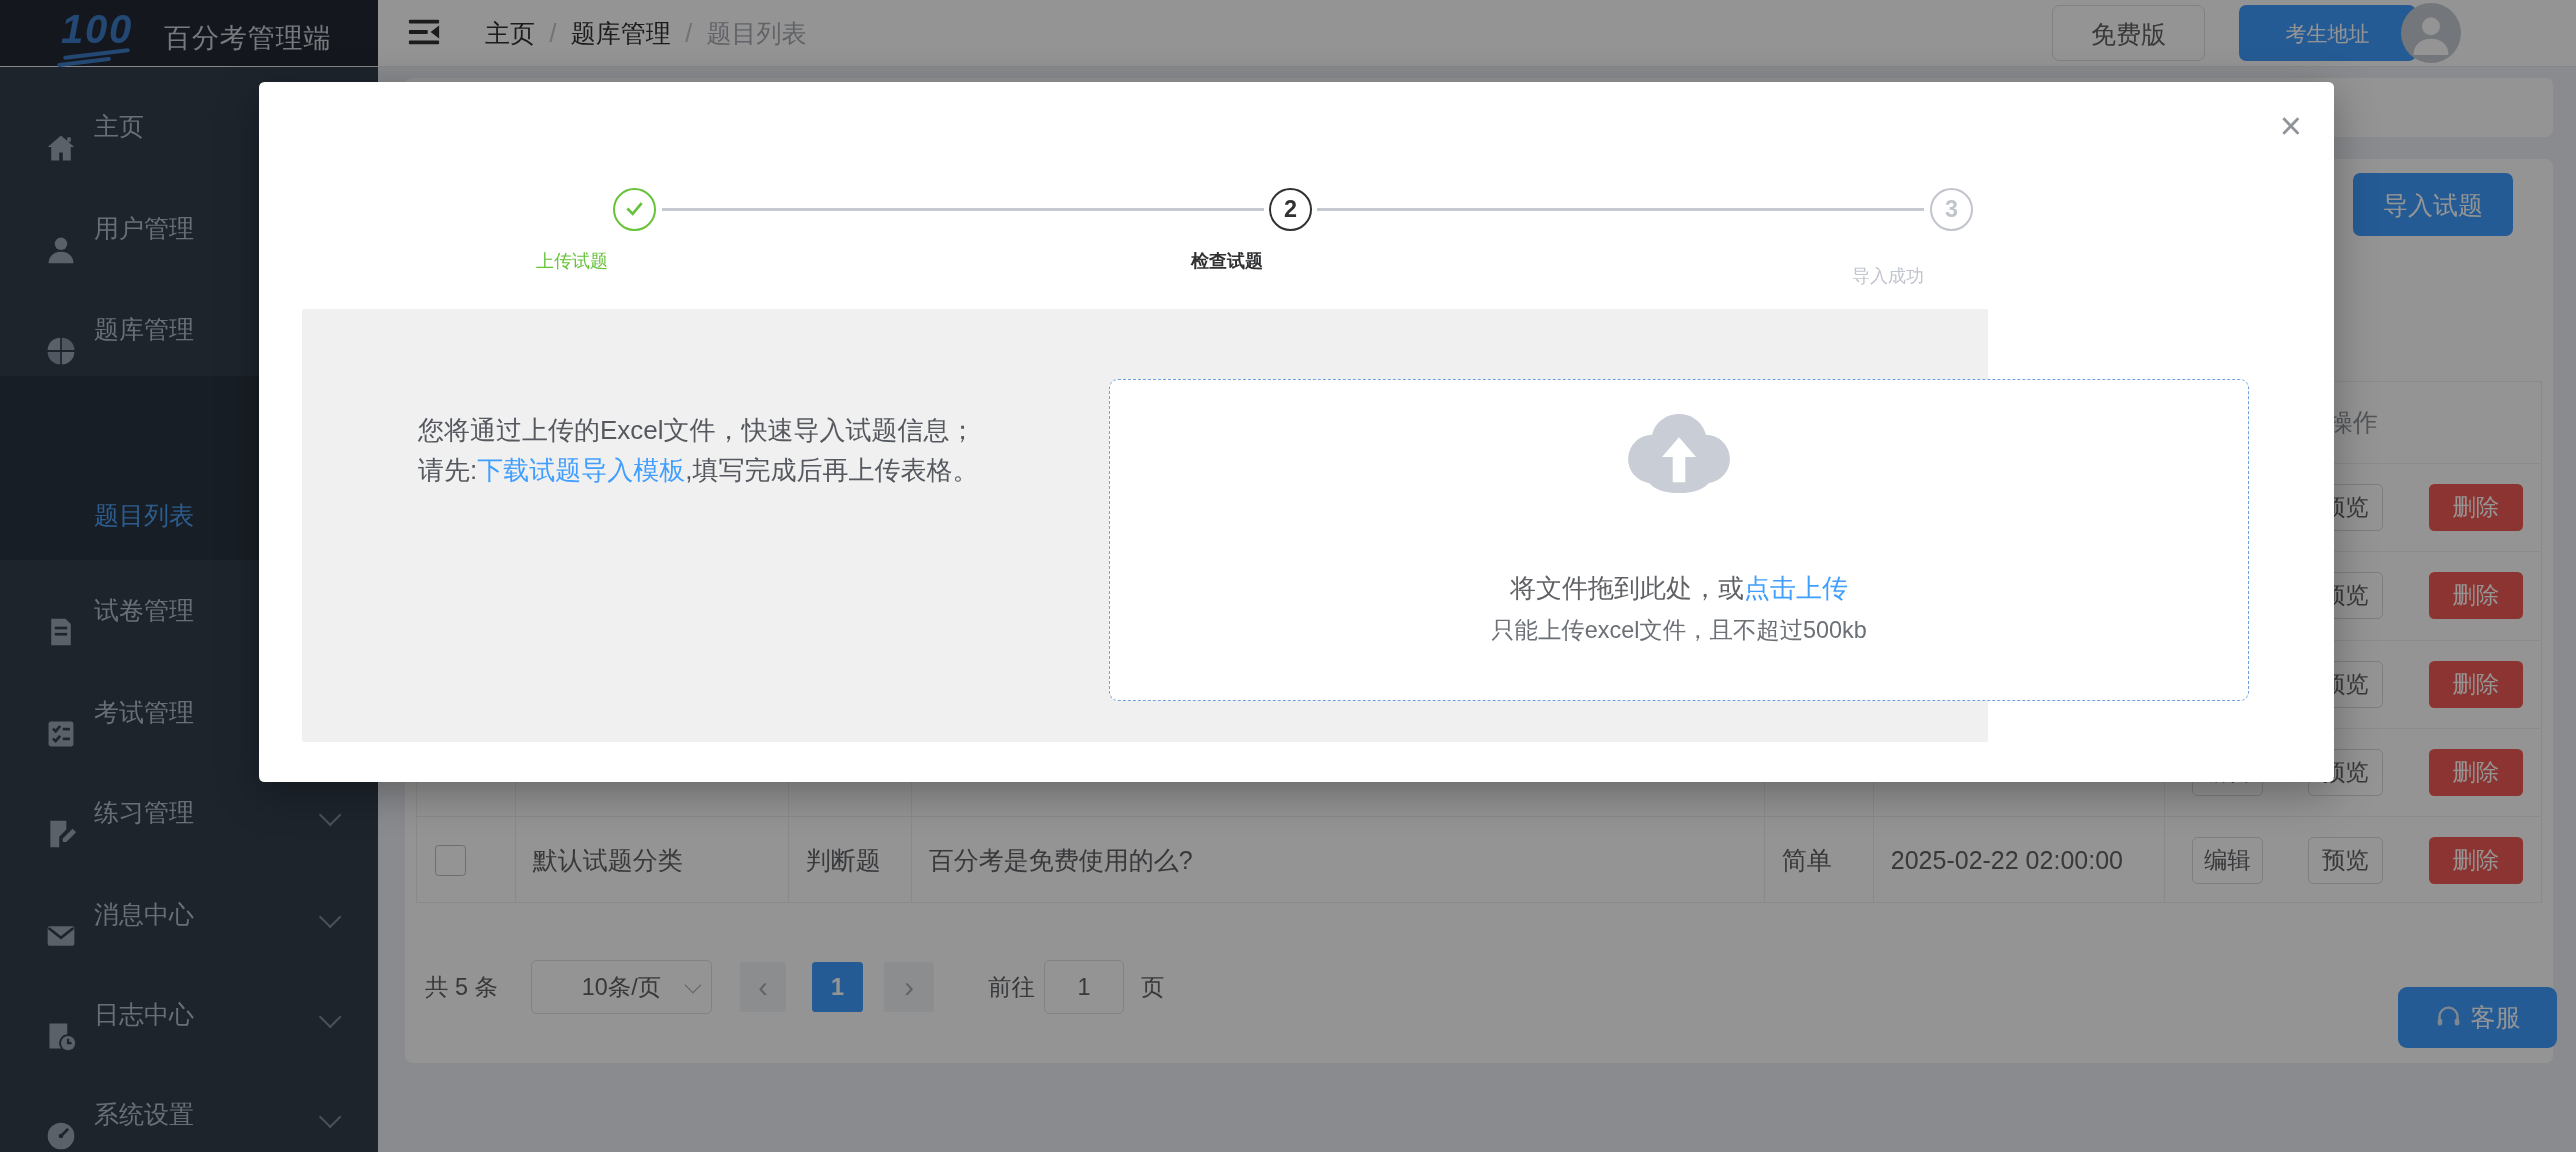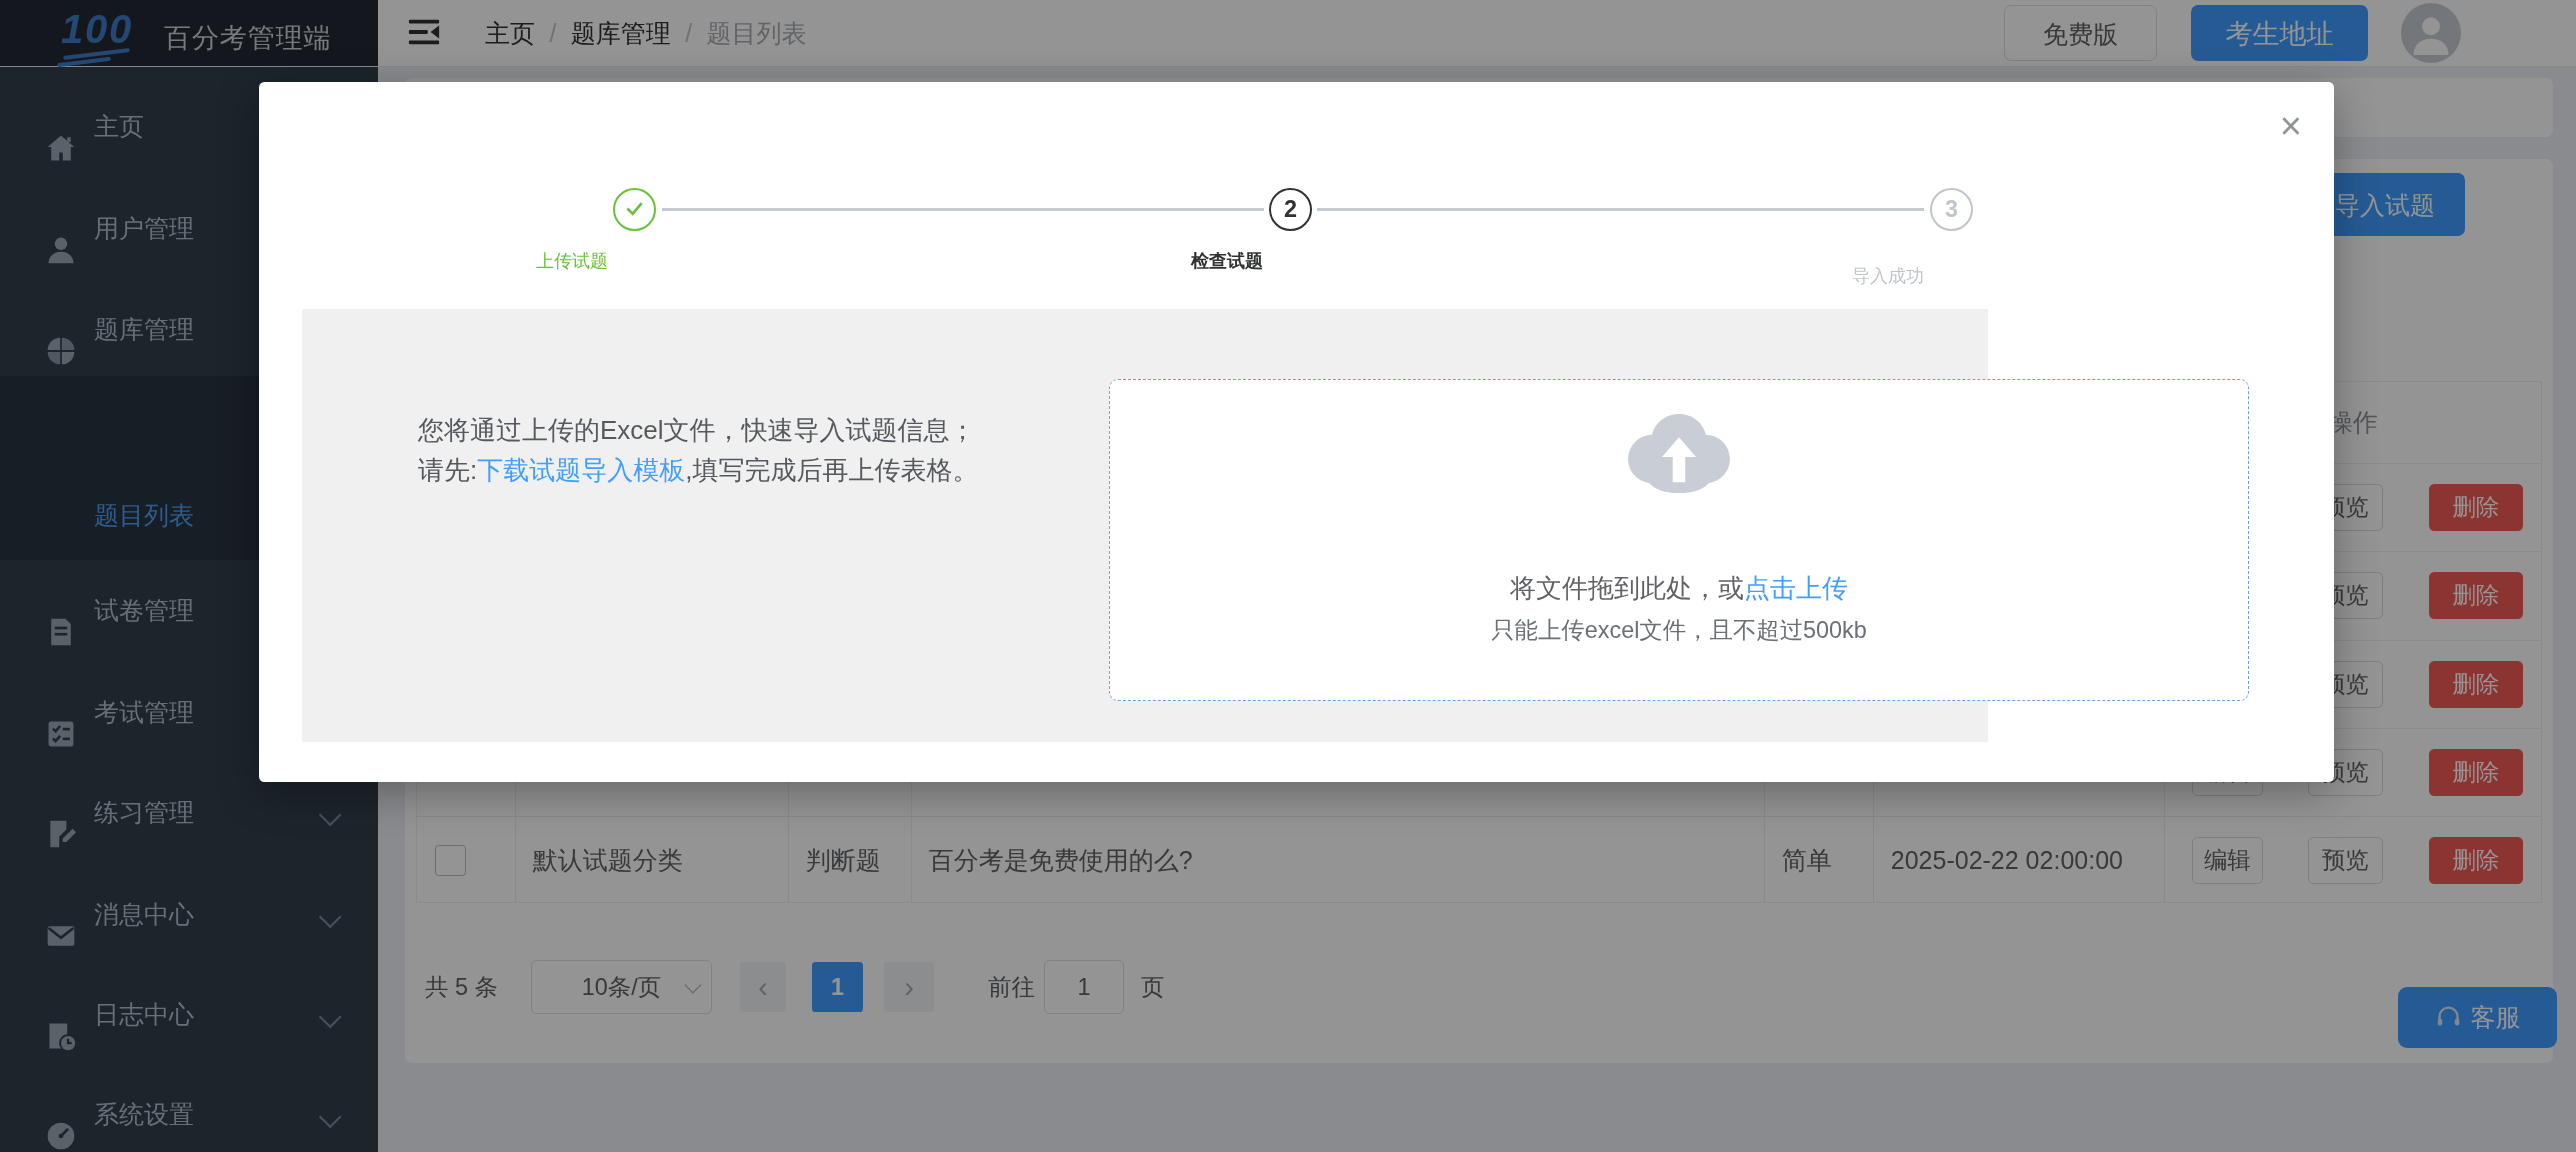--- a/index.html
+++ b/index.html
@@ -10,24 +10,24 @@
   .header{position:absolute;left:0;top:0;width:2576px;height:66px;background:#fff;border-bottom:0.9px solid #e6e9ee;z-index:2;}
   .logo{position:absolute;left:0;top:0;width:378px;height:66px;background:#232932;}
   .logo-100{position:absolute;left:61px;top:7.2px;font-size:40px;font-style:italic;font-weight:900;color:#3f7dc9;letter-spacing:1.8px;}
   .logo-100 i{position:absolute;left:1.8px;top:45px;width:67px;height:3.6px;background:#3f7dc9;border-radius:2.7px;transform:rotate(-7deg);font-style:normal;}
   .logo-100 b{position:absolute;left:-3.6px;top:53px;width:54px;height:3.6px;background:#3f7dc9;border-radius:2.7px;transform:rotate(-7deg);}
   .logo-title{position:absolute;left:164px;top:20px;font-size:27px;color:#ccd2da;letter-spacing:0.9px;}
   .collapse{position:absolute;left:407px;top:15.3px;width:36px;height:36px;cursor:pointer;color:#303133;}
   .breadcrumb{position:absolute;left:485px;top:0;height:66px;line-height:66px;font-size:25px;color:#303133;}
   .bc-sep{color:#c0c4cc;margin:0 14.4px;}
   .bc-current{color:#a8abb2;}
-  .btn{display:inline-block;text-align:center;box-sizing:border-box;cursor:pointer;}
+  .btn{display:inline-block;text-align:center;box-sizing:border-box;cursor:pointer;margin-left:48px;}
   .btn-ghost{position:absolute;left:2004px;top:4.5px;width:153px;height:56px;line-height:54px;border:0.9px solid #dcdfe6;border-radius:7.2px;background:#fff;color:#606266;font-size:25px;}
   .btn-primary{background:#409EFF;color:#fff;border-radius:7.2px;}
-  .hdr-candidate{position:absolute;left:2191px;top:4.5px;width:177px;height:56px;line-height:56px;font-size:27px;}
+  .hdr-candidate{position:absolute;left:2191px;top:4.5px;width:177px;height:56px;line-height:56px;font-size:21px;}
   .avatar{position:absolute;left:2401px;top:2.7px;width:60px;height:60px;border-radius:50%;background:#c6ccd4;overflow:hidden;}
 
   
   .sidebar{position:absolute;left:0;top:66px;width:378px;height:1087px;background:#333f4d;z-index:1;}
   .submenu-bg{position:absolute;left:0;top:310px;width:378px;height:184px;background:#2a3441;}
   .mi{position:absolute;left:0;width:378px;height:90px;line-height:90px;color:#b4bfcc;font-size:25px;cursor:pointer;}
   .mi .ic{position:absolute;left:45px;top:29px;width:32px;height:32px;color:#9ba7b5;}
   .mi .lb{position:absolute;left:94px;}
   .mi .arrow{position:absolute;right:40px;top:40px;width:14.4px;height:14.4px;border-right:2.7px solid #7f8b99;border-bottom:2.7px solid #7f8b99;transform:rotate(45deg);}
   .mi-sub .lb{left:94px;}

